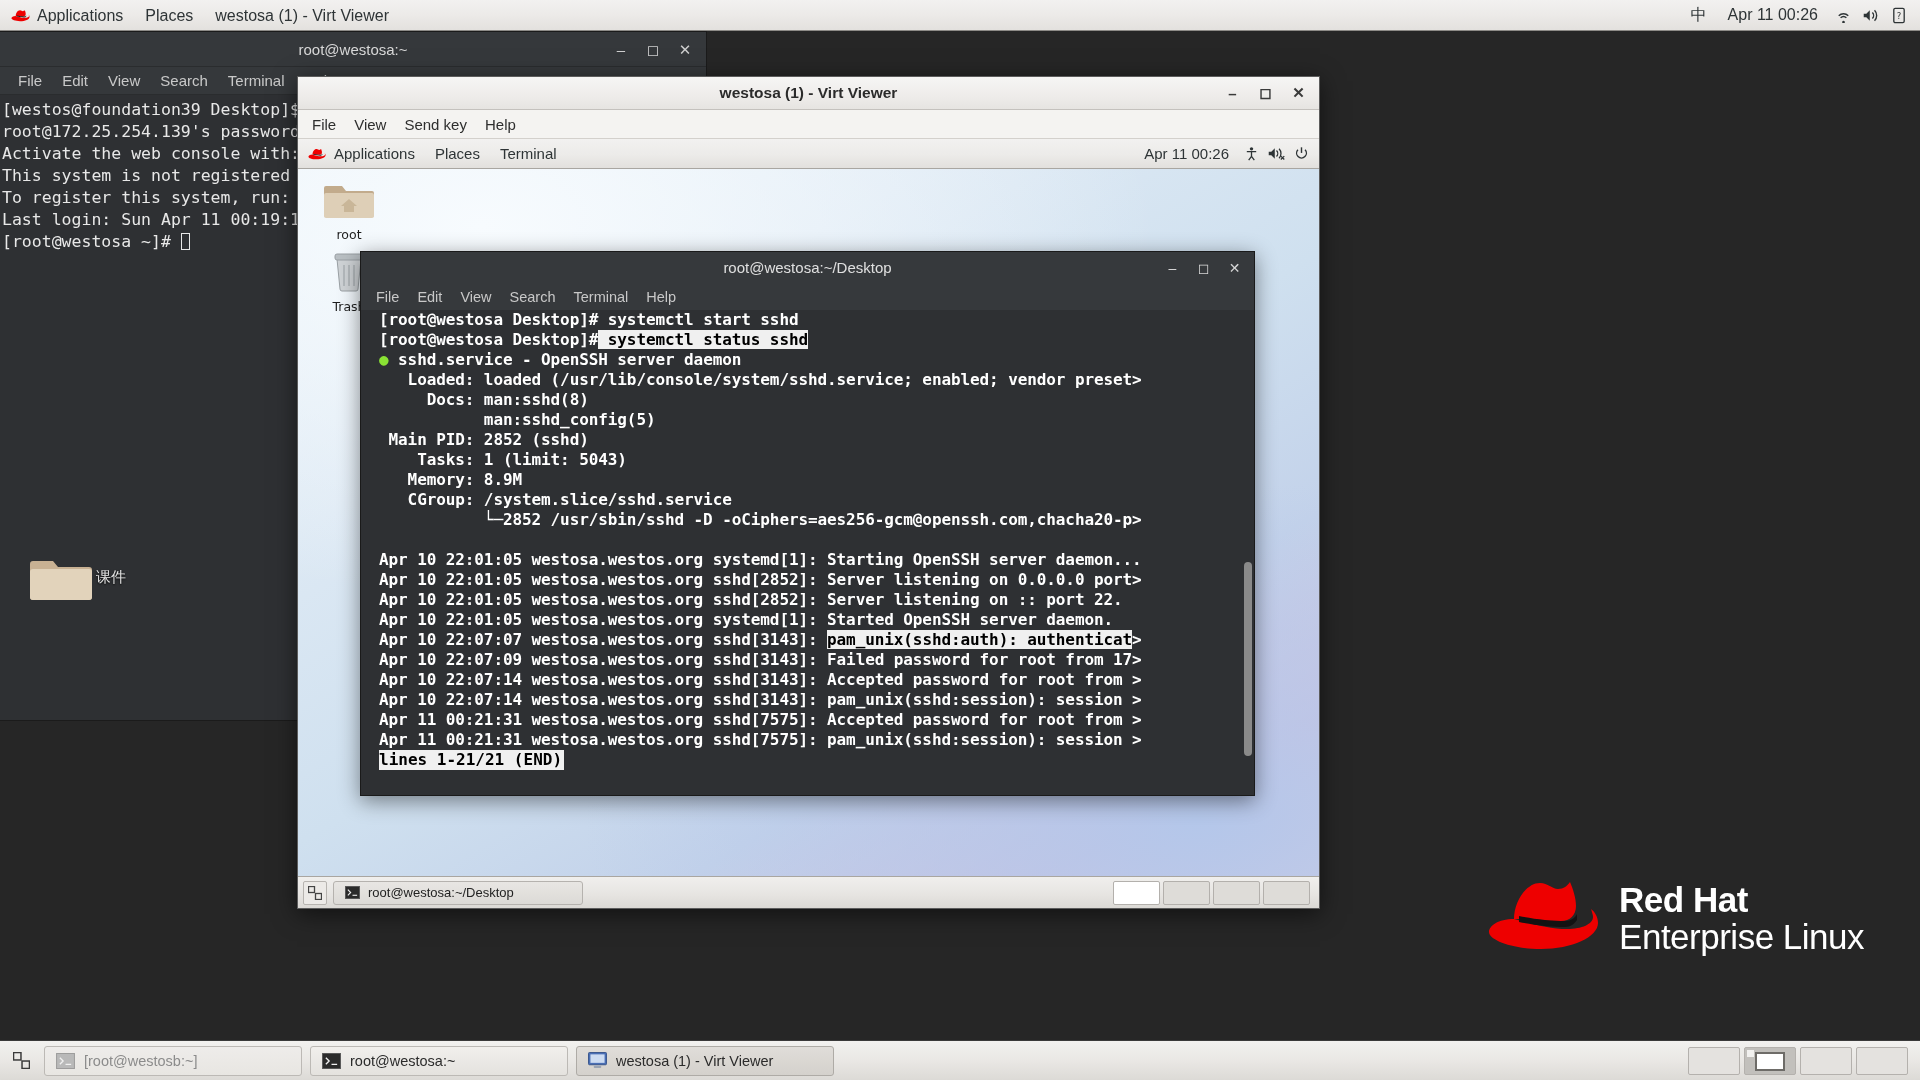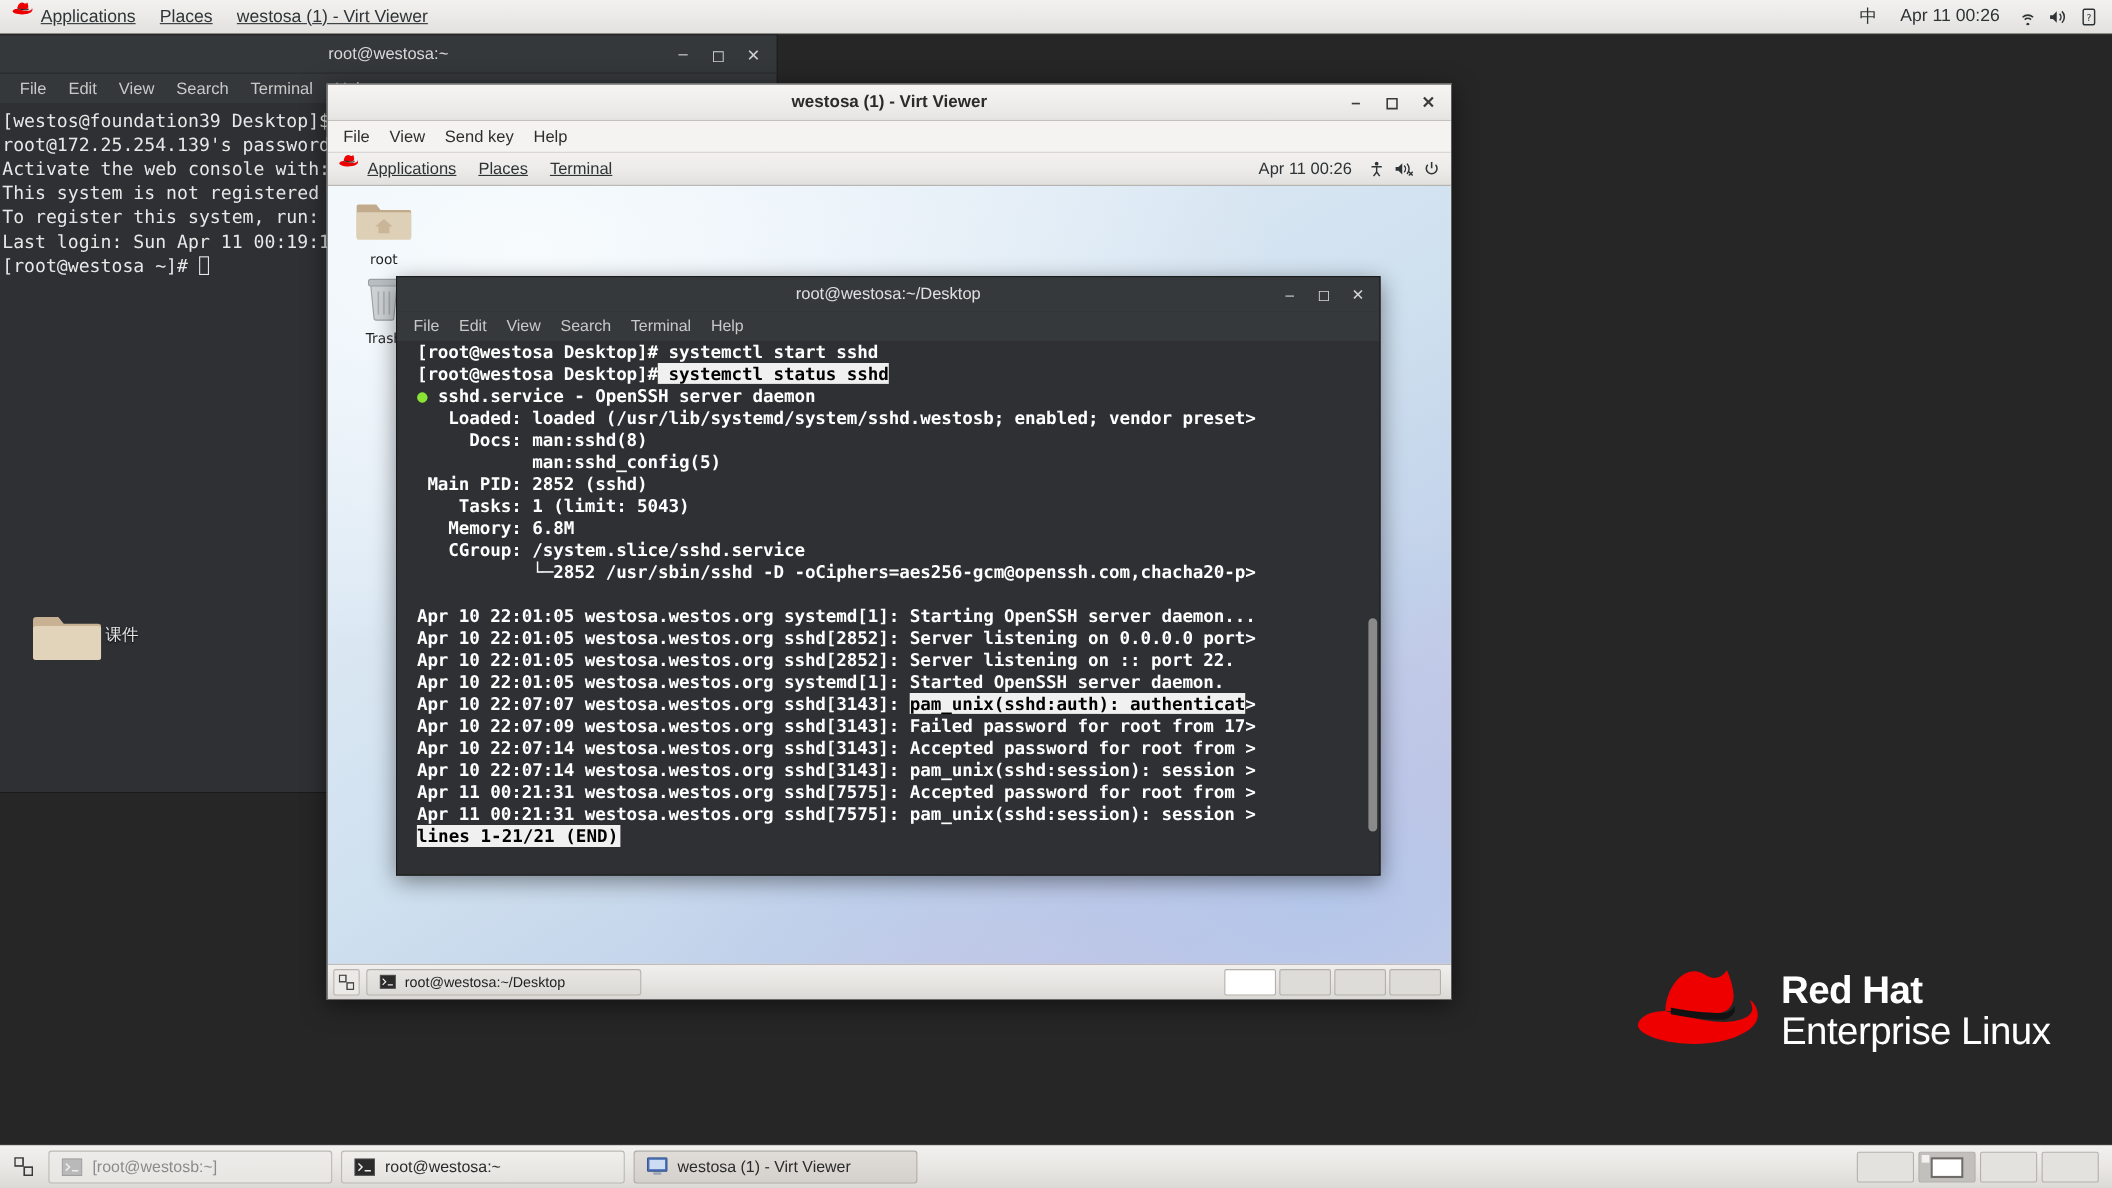--- a/index.html
+++ b/index.html
@@ -20,23 +20,23 @@
   
   #host-top-panel {
     position: absolute; top: 0; left: 0; width: 1920px; height: 31px;
     background: linear-gradient(to bottom, #f2f1f0 0%, #eceae8 50%, #e3e1de 100%);
     border-bottom: 1px solid #8d8b87;
     display: flex; align-items: center;
     font-size: 16px; color: #2e3436;
     z-index: 50;
   }
   .panel-item {
-    display: flex; align-items: flex-start; gap: 7px;
+    display: flex; align-items: center; gap: 7px;
     padding: 0 11px; height: 31px; line-height: 31px;
-    cursor: default; white-space: nowrap; text-decoration: underline;
+    cursor: default; white-space: nowrap;
   }
   .rh-hat {
     display: inline-block; width: 19px; height: 14px; position: relative;
   }
   .rh-hat svg { display:block; }
   #host-panel-right {
     margin-left: auto; display: flex; align-items: center;
     padding-right: 8px; gap: 2px;
   }
   .tray-ico { width: 26px; height: 31px; display:flex; align-items:center; justify-content:center; }
@@ -469,28 +469,28 @@
         </div>
 
         <div class="it-body">
 
           <div class="tline"><span>[root@westosa Desktop]# </span><span>systemctl start sshd</span></div>
 
           <div class="tline"><span>[root@westosa Desktop]#</span><span class="hl-inv"> systemctl status sshd</span></div>
 
           <div class="tline"><span class="greendot">●</span><span> sshd.service - OpenSSH server daemon</span></div>
 
-          <div class="tline"><span>   Loaded: loaded (/usr/lib/systemd/system/sshd.westosb; enabled; vendor preset</span><span class="arrow">&gt;</span></div>
+          <div class="tline"><span>   Loaded: loaded (/usr/lib/console/system/sshd.service; enabled; vendor preset</span><span class="arrow">&gt;</span></div>
 
 
           <div class="tline">     Docs: man:sshd(8)</div>
           <div class="tline">           man:sshd_config(5)</div>
           <div class="tline"> Main PID: 2852 (sshd)</div>
           <div class="tline">    Tasks: 1 (limit: 5043)</div>
-          <div class="tline">   Memory: 6.8M</div>
+          <div class="tline">   Memory: 8.9M</div>
           <div class="tline">   CGroup: /system.slice/sshd.service</div>
           <div class="tline"><span>           └─2852 /usr/sbin/sshd -D -oCiphers=aes256-gcm@openssh.com,chacha20-p</span><span class="arrow">&gt;</span></div>
           <div class="tline">&nbsp;</div>
 
           <div class="tline">Apr 10 22:01:05 westosa.westos.org systemd[1]: Starting OpenSSH server daemon...</div>
           <div class="tline"><span>Apr 10 22:01:05 westosa.westos.org sshd[2852]: Server listening on 0.0.0.0 port</span><span class="arrow">&gt;</span></div>
           <div class="tline">Apr 10 22:01:05 westosa.westos.org sshd[2852]: Server listening on :: port 22.</div>
           <div class="tline">Apr 10 22:01:05 westosa.westos.org systemd[1]: Started OpenSSH server daemon.</div>
           <div class="tline"><span>Apr 10 22:07:07 westosa.westos.org sshd[3143]: </span><span class="hl-inv">pam_unix(sshd:auth): authenticat</span><span class="arrow">&gt;</span></div>
           <div class="tline"><span>Apr 10 22:07:09 westosa.westos.org sshd[3143]: Failed password for root from 17</span><span class="arrow">&gt;</span></div>

